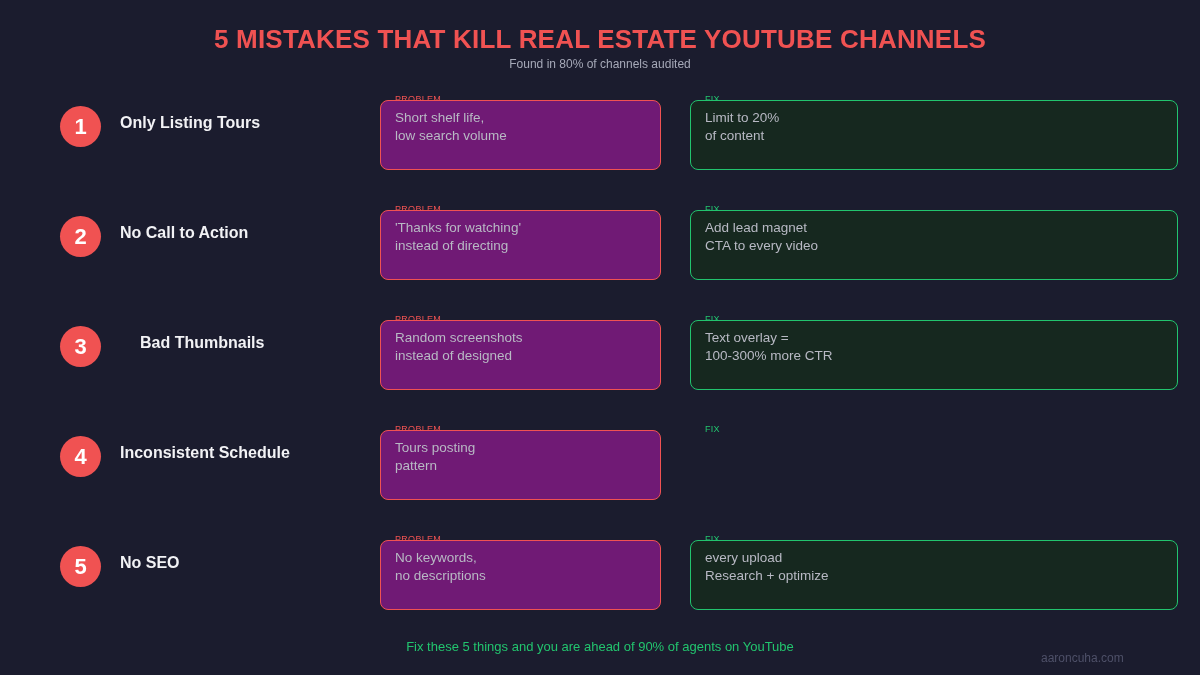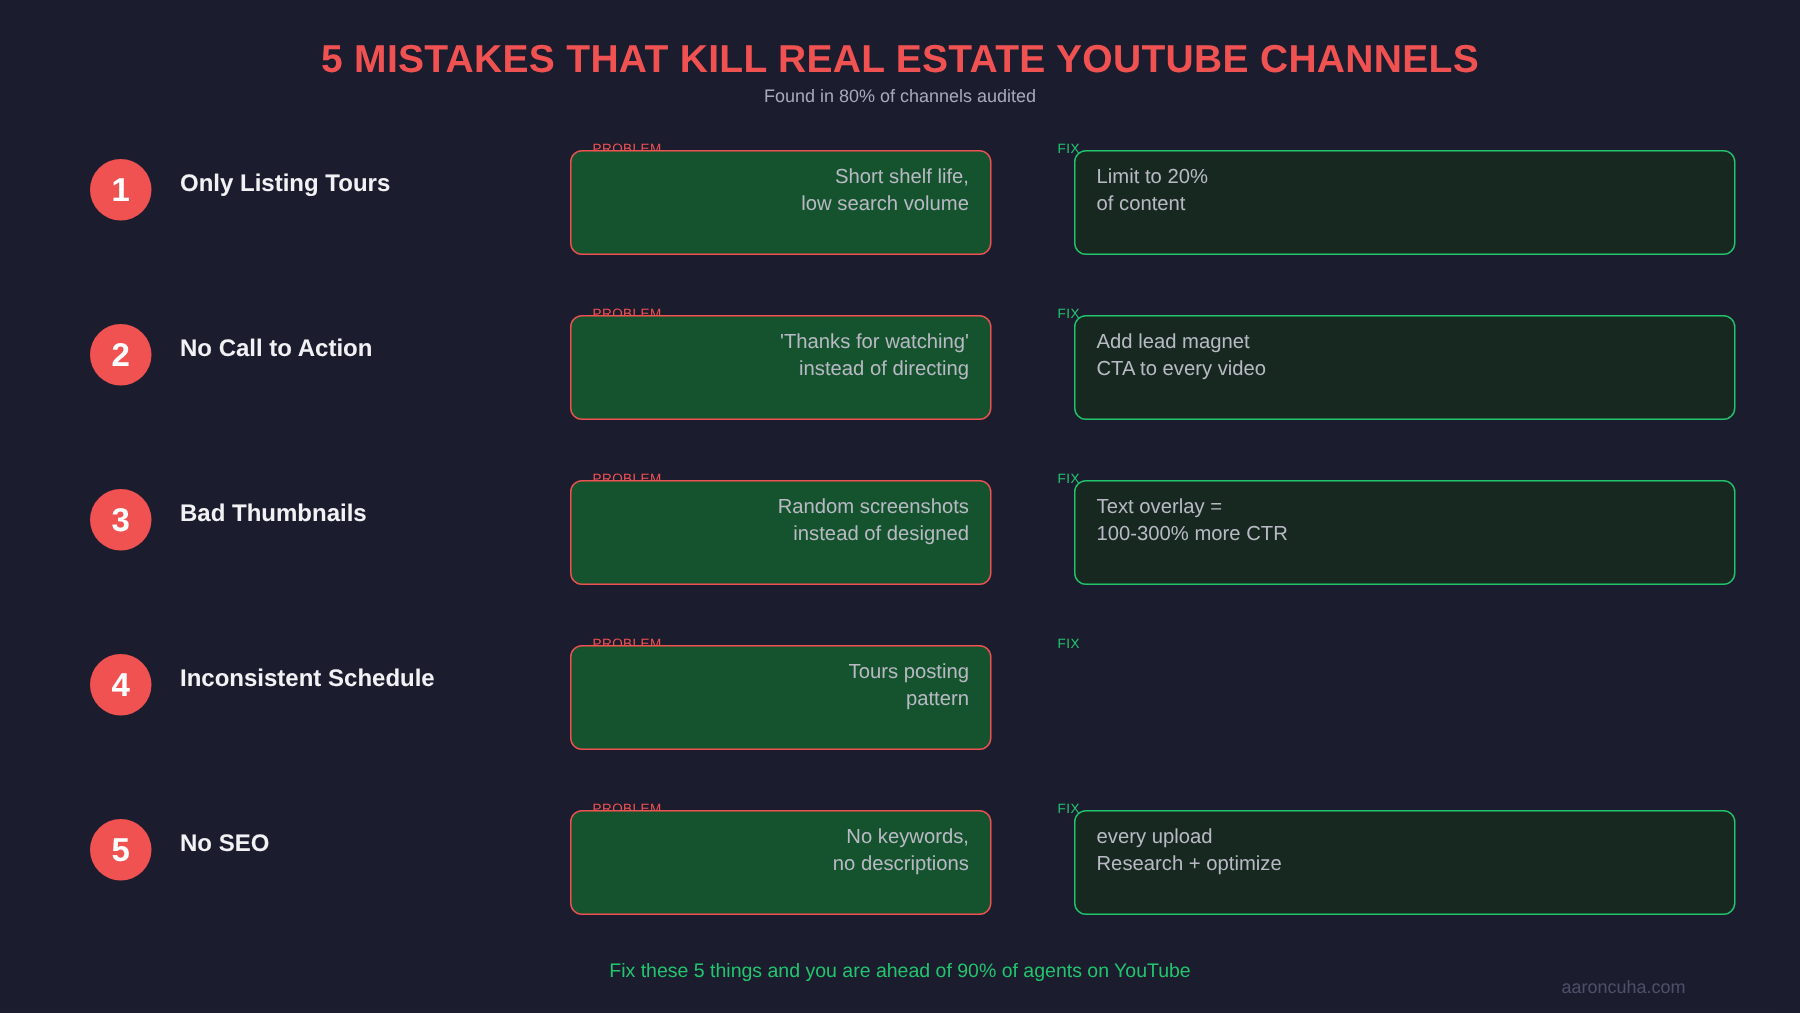--- a/index.html
+++ b/index.html
@@ -26,22 +26,22 @@
   }
   .tag {
     position:absolute; font-size:9px; letter-spacing:0.3px;
   }
   .tag.problem { left:395px; color:#f05252; }
   .tag.fix { left:705px; color:#22c46e; }
   .box {
     position:absolute; top:10px; height:70px; border-radius:8px; box-sizing:border-box;
     padding:8px 14px; color:#b8b9c4; font-size:13.5px; line-height:18px;
   }
-  .box.problem { left:380px; width:281px; background:#14532d; border:1px solid #f05252;text-align:right; }
-  .box.fix { left:716px; width:441px; background:#16281f; border:1px solid #22c46e; }
+  .box.problem { left:380px; width:281px; background:#701a75; border:1px solid #f05252; }
+  .box.fix { left:690px; width:488px; background:#16281f; border:1px solid #22c46e; }
   .box span { display:block; }
   .footer {
     position:absolute; left:0; top:639px; width:1200px; text-align:center;
     color:#22c46e; font-size:13px;
   }
   .watermark {
     position:absolute; left:1041px; top:651px; color:#4e5068; font-size:12px;
   }
 </style>
 </head>
@@ -75,21 +75,21 @@
   </div>
   <div class="tag fix" style="top:4px;">FIX</div>
   <div class="box fix">
     <span>Add lead magnet</span>
     <span>CTA to every video</span>
   </div>
 </div>
 
 <div class="row" style="top:310px;">
   <div class="num" style="top:16px;">3</div>
-  <div class="mistake" style="top:24px;">Bad Thumbnails</div>
+  <div class="mistake" style="top:24px;margin-left:20px;">Bad Thumbnails</div>
   <div class="tag problem" style="top:4px;">PROBLEM</div>
   <div class="box problem">
     <span>Random screenshots</span>
     <span>instead of designed</span>
   </div>
   <div class="tag fix" style="top:4px;">FIX</div>
   <div class="box fix">
     <span>Text overlay =</span>
     <span>100-300% more CTR</span>
   </div>

